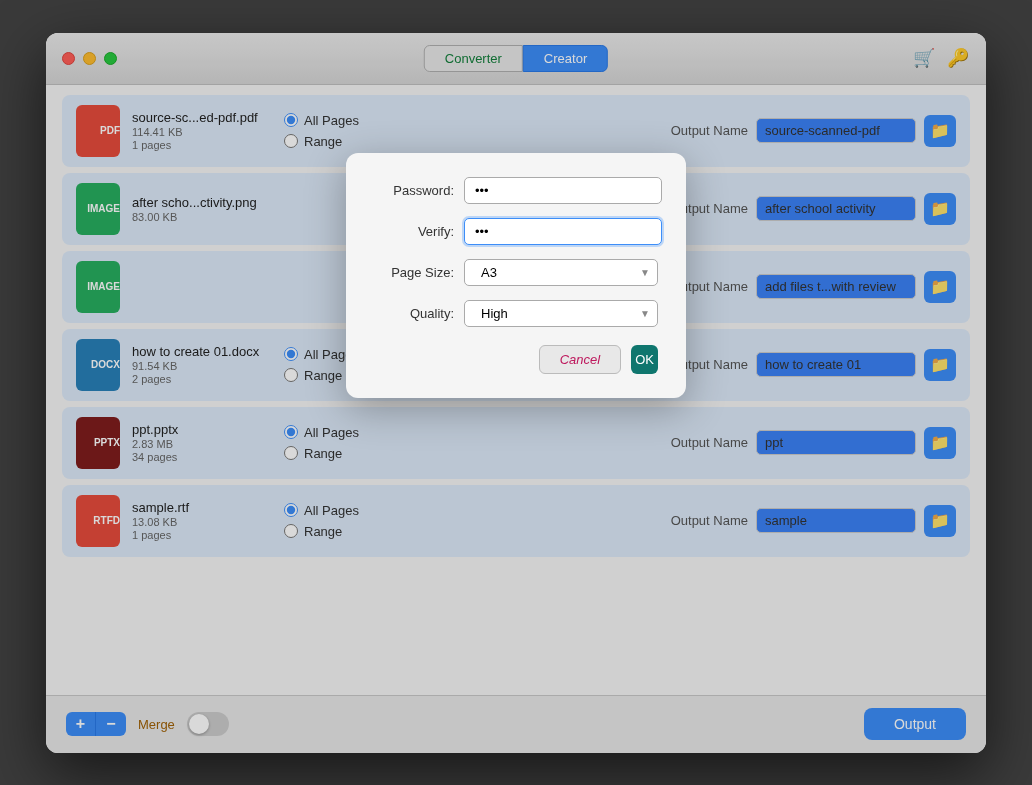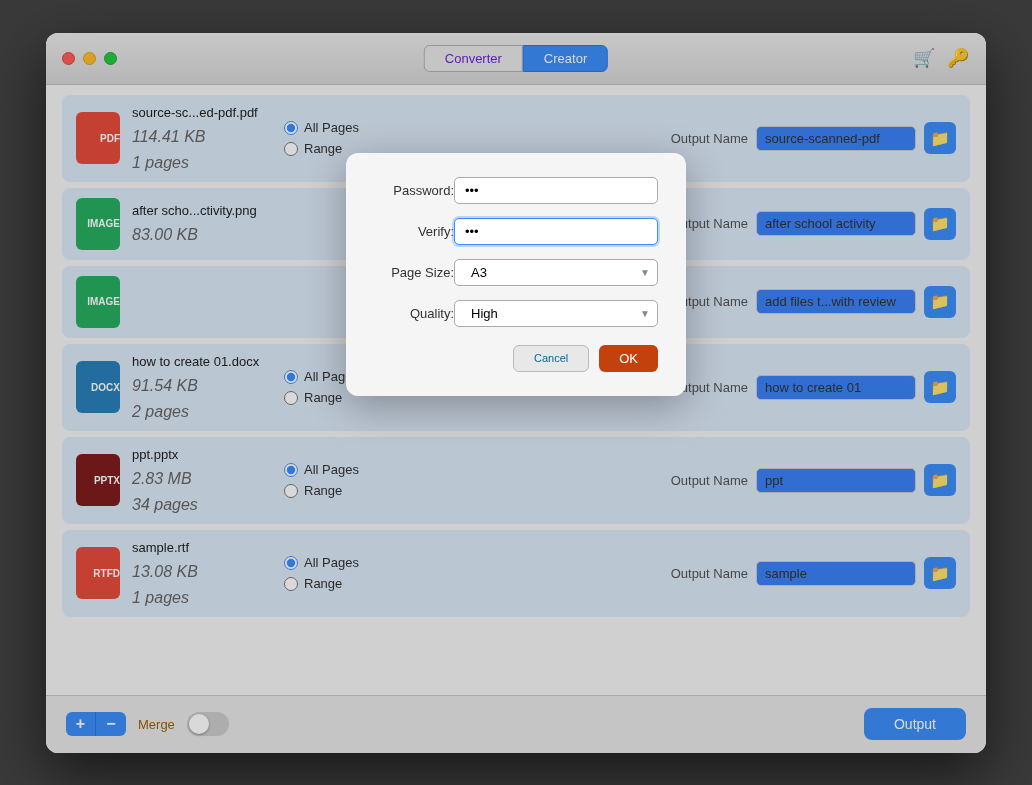--- a/index.html
+++ b/index.html
@@ -50,21 +50,21 @@
       transform: translateX(-50%);
       display: flex;
       gap: 0;
     }
     .tab-btn {
       padding: 5px 20px;
       font-size: 13px;
       border: 1px solid #b0b0b0;
       cursor: pointer;
       background: #e8e8e8;
-      color: #6d28d9;
+      color: #15803d;
     }
     .tab-btn:first-child {
       border-radius: 6px 0 0 6px;
     }
     .tab-btn:last-child {
       border-radius: 0 6px 6px 0;
     }
     .tab-btn.active {
       background: #3d8ef8;
       color: white;
@@ -126,24 +126,23 @@
     }
     .file-info {
       flex: 0 0 140px;
     }
     .file-name {
       font-size: 13px;
       font-weight: 500;
       color: #222;
     }
     .file-meta {
-      font-size: 16px;
+      font-size: 11px;
       color: #666;
-      margin-top: 8px;
-      font-style: italic;
+      margin-top: 1px;
     }
     .radio-group {
       display: flex;
       flex-direction: column;
       gap: 6px;
       flex: 0 0 120px;
     }
     .radio-item {
       display: flex;
       align-items: center;
@@ -276,21 +275,21 @@
       background: #f5f5f5;
       border-radius: 12px;
       box-shadow: 0 10px 40px rgba(0,0,0,0.3);
       padding: 24px 28px;
       width: 340px;
     }
     .modal-row {
       display: flex;
       align-items: center;
       margin-bottom: 14px;
-      gap: 0;
+      gap: 10px;
     }
     .modal-label {
       font-size: 13px;
       color: #333;
       width: 80px;
       text-align: right;
       flex-shrink: 0;
     }
     .modal-input {
       flex: 1;
@@ -332,29 +331,30 @@
       display: flex;
       justify-content: flex-end;
       gap: 10px;
       margin-top: 18px;
     }
     .btn-cancel {
       padding: 6px 20px;
       border: 1px solid #bbb;
       border-radius: 6px;
       background: #e8e8e8;
-      font-size: 11px;
-      cursor: pointer;
-      color: #0369a1;
+      font-size: 13px;
+      cursor: pointer;
+      color: #be185d;
+      font-style: italic;
     }
     .btn-ok {
-      padding: 6px 20px;
+      padding: 6px 4px;
       border: none;
       border-radius: 6px;
-      background: #c2410c;
+      background: #0f766e;
       font-size: 13px;
       cursor: pointer;
       color: white;
       font-weight: 500;
     }
     .window-wrapper {
       position: relative;
     }
   </style>
 </head>

